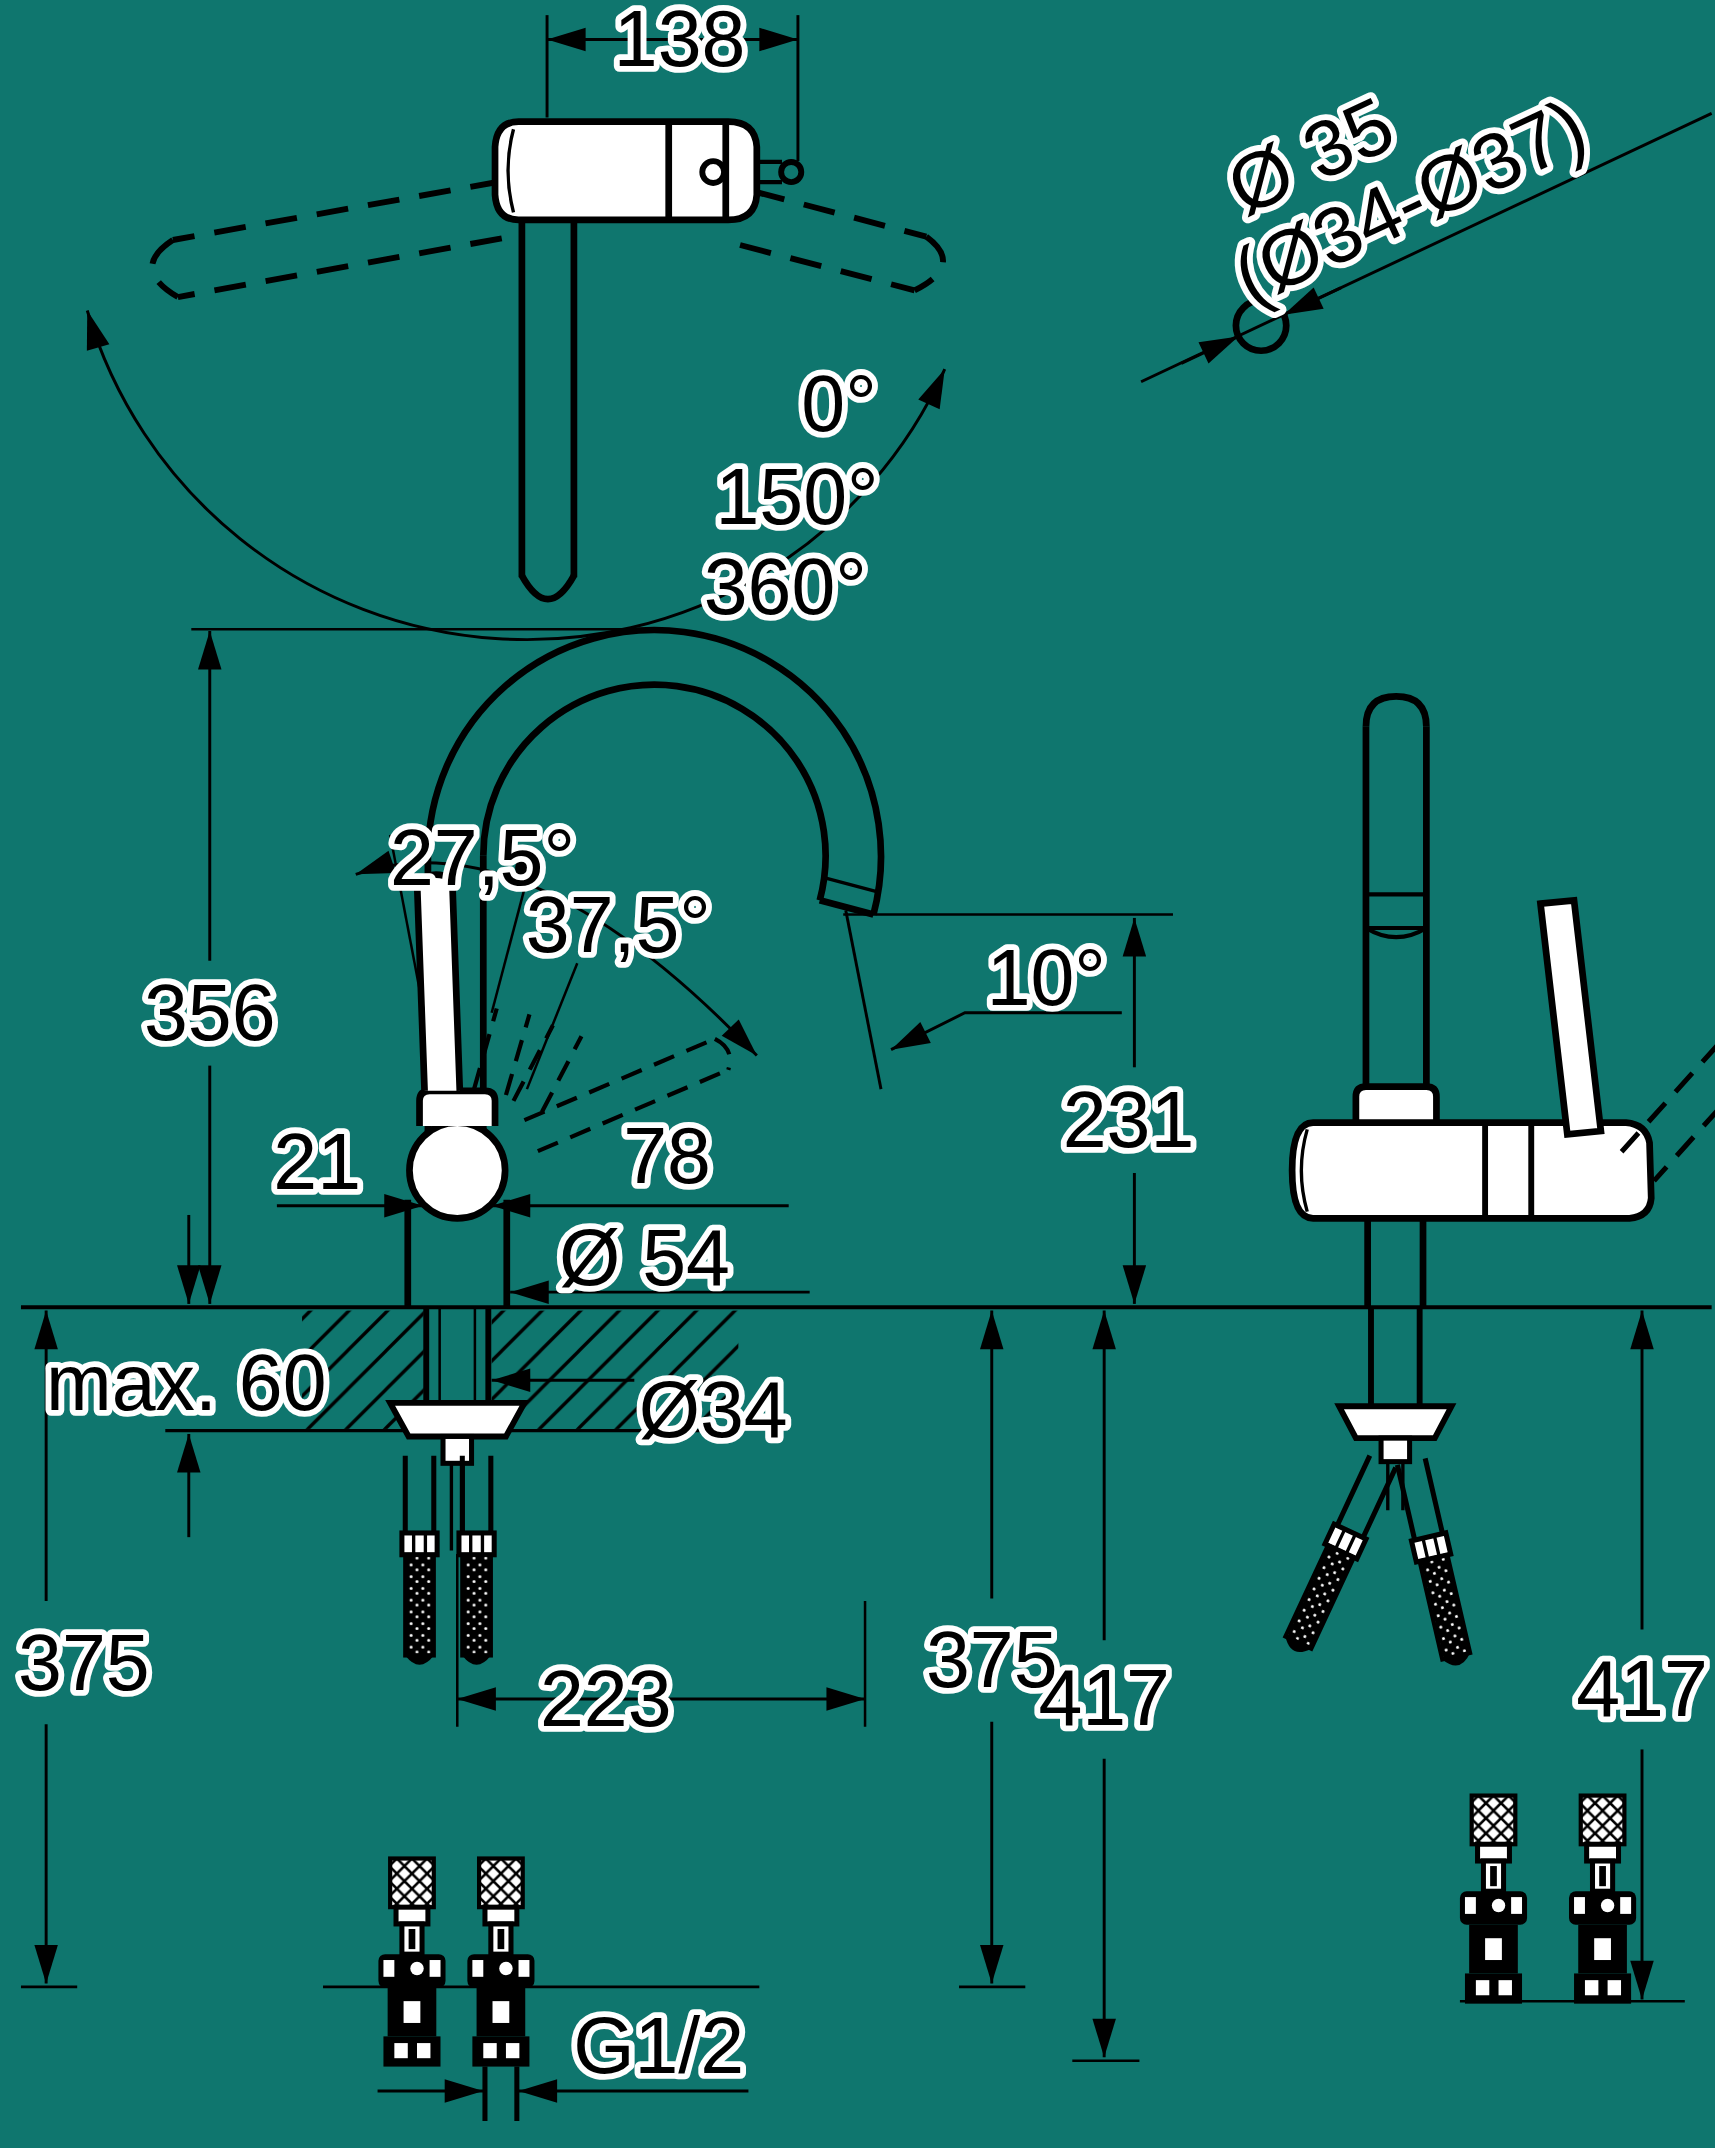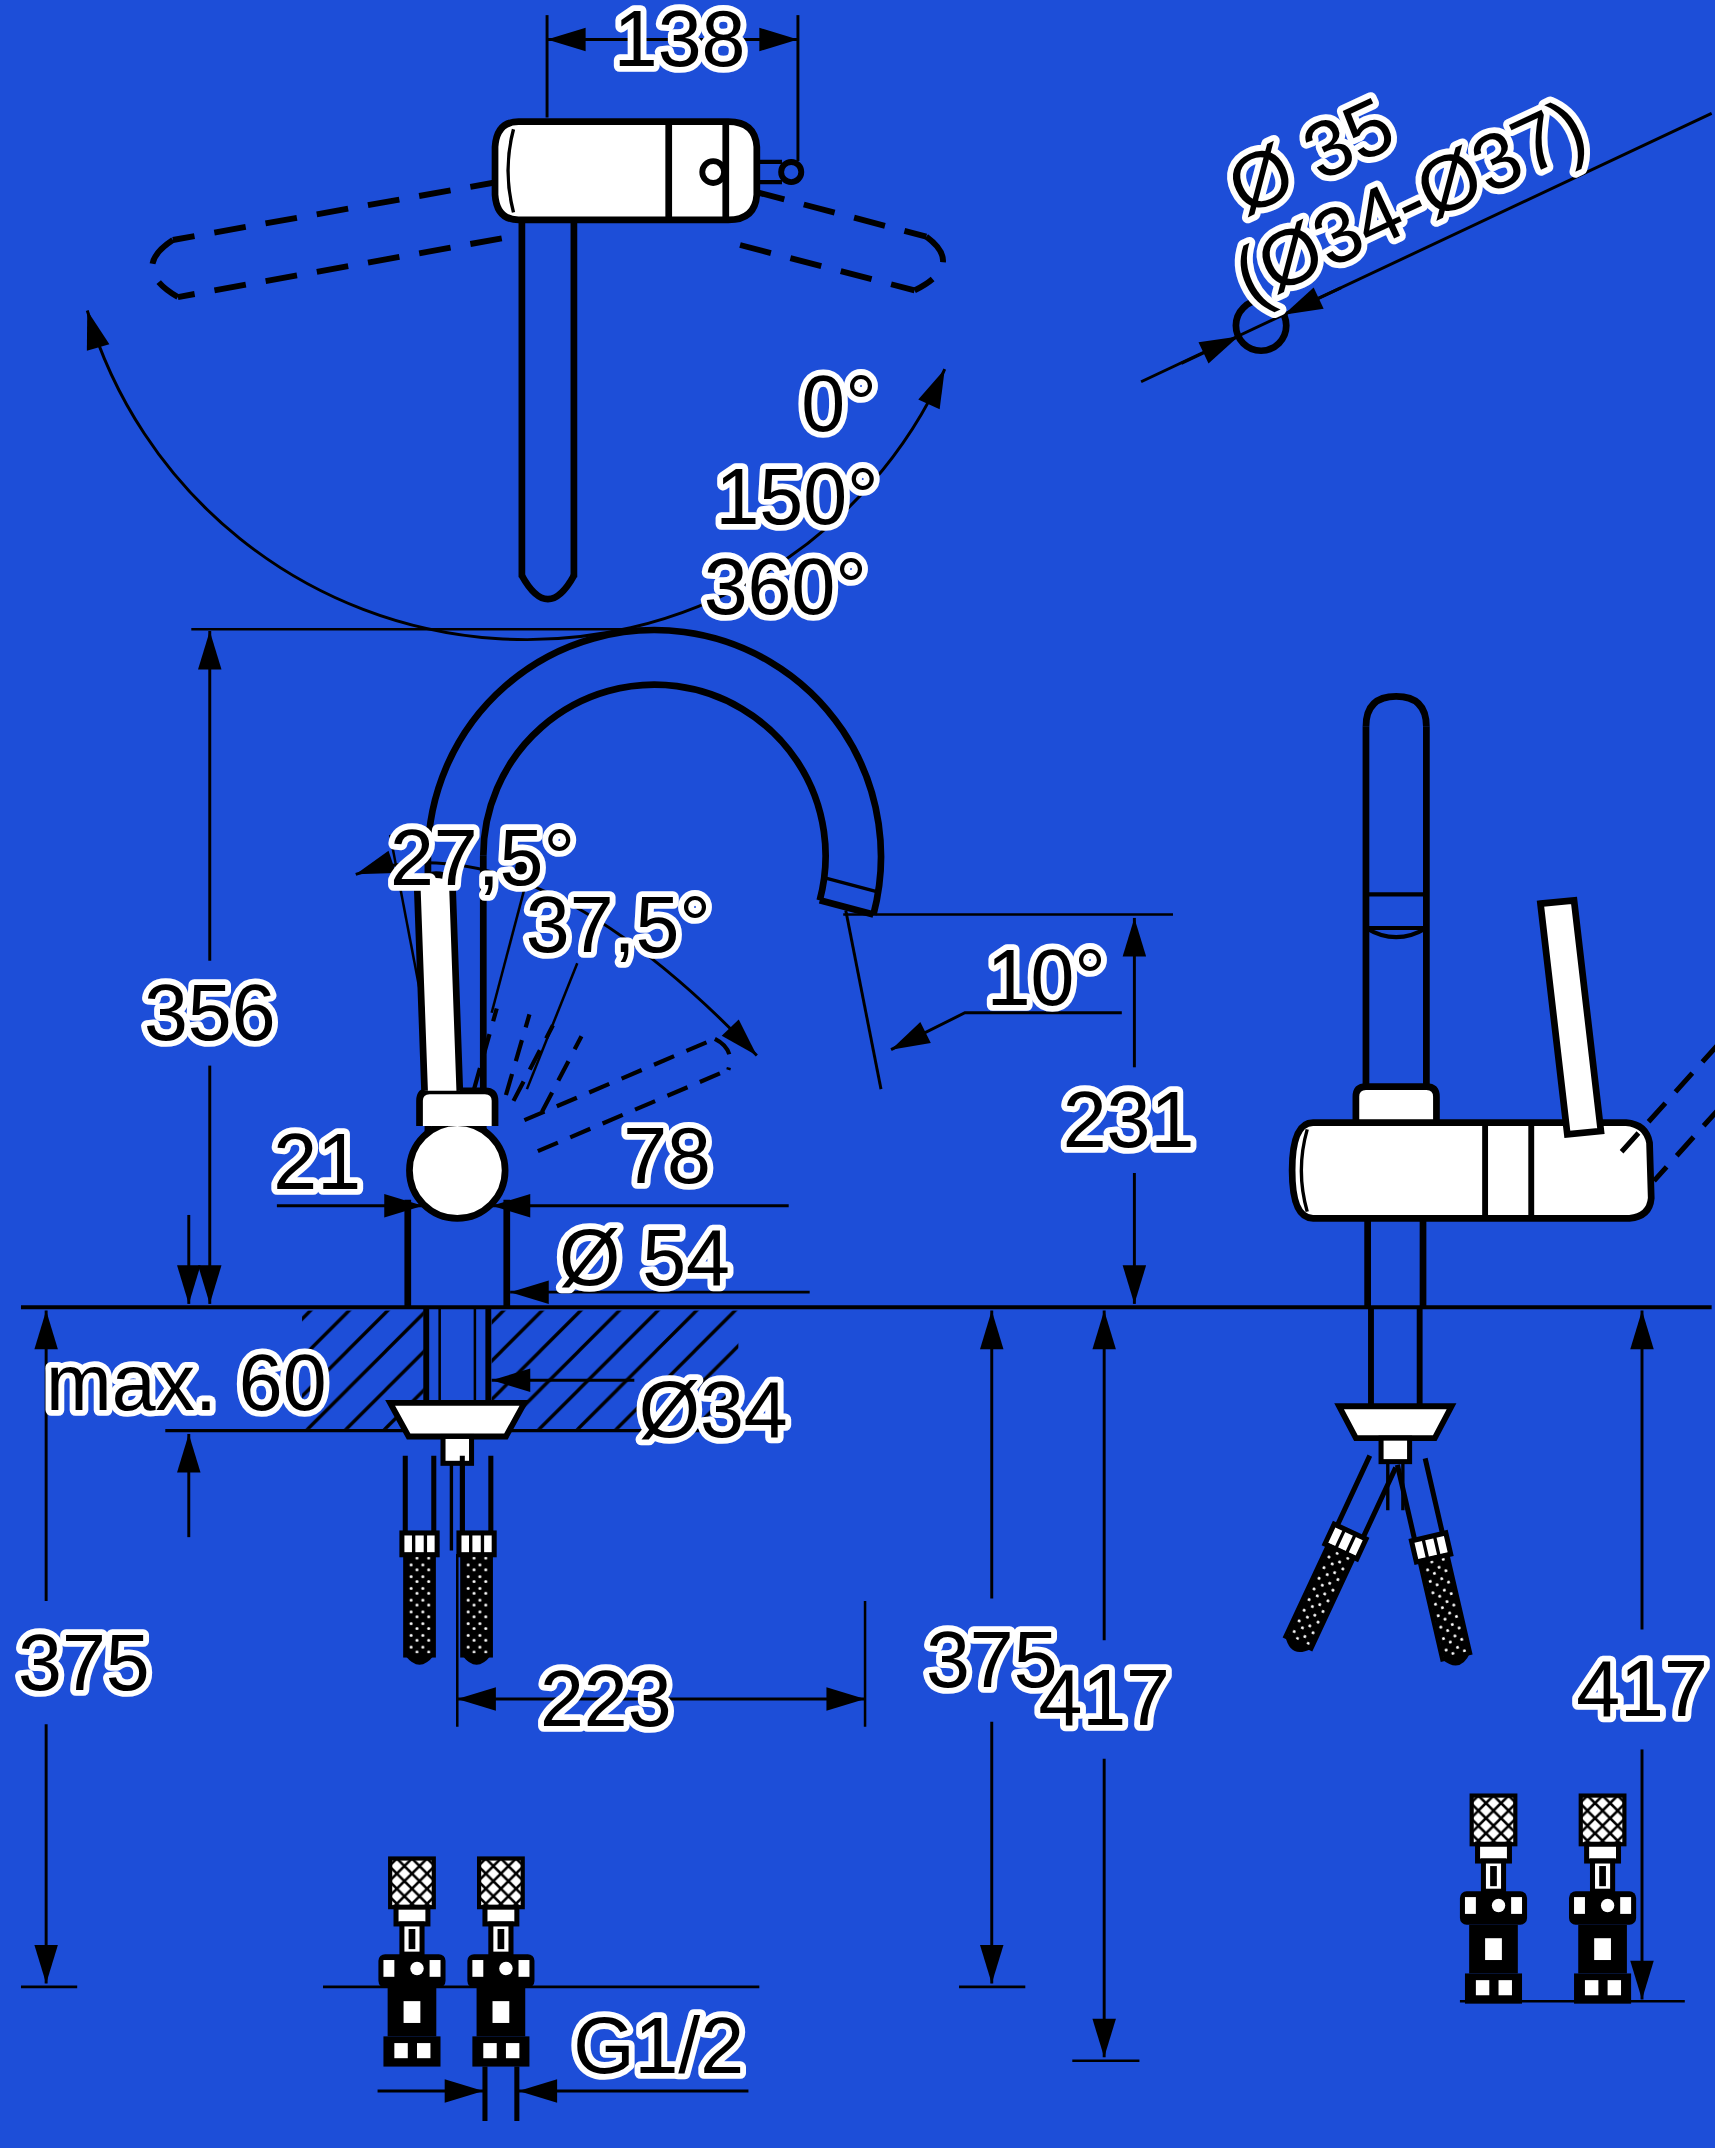--- a/index.html
+++ b/index.html
@@ -1,16 +1,16 @@
 <!DOCTYPE html>
 <html style="font-size:13.4px"><head>
 <meta charset="utf-8">
 <style>
   html,body{margin:0;padding:0;background:#fff;}
-  .sheet{position:relative;width:1715px;height:2148px;background:#1d4ed8;overflow:hidden;}
+  .sheet{position:relative;width:1715px;height:2148px;background:#0f766e;overflow:hidden;}
   svg{display:block;}
   text{font-family:"Liberation Sans","DejaVu Sans",sans-serif;fill:#000;
        paint-order:stroke fill;stroke:#ffffff;stroke-width:14px;stroke-linejoin:round;}
   .dim{font-size:94px;}
 </style>
 </head>
 <body>
 
 <div class="sheet">
 <svg viewBox="0 0 2044 2560" width="1715" height="2148">

